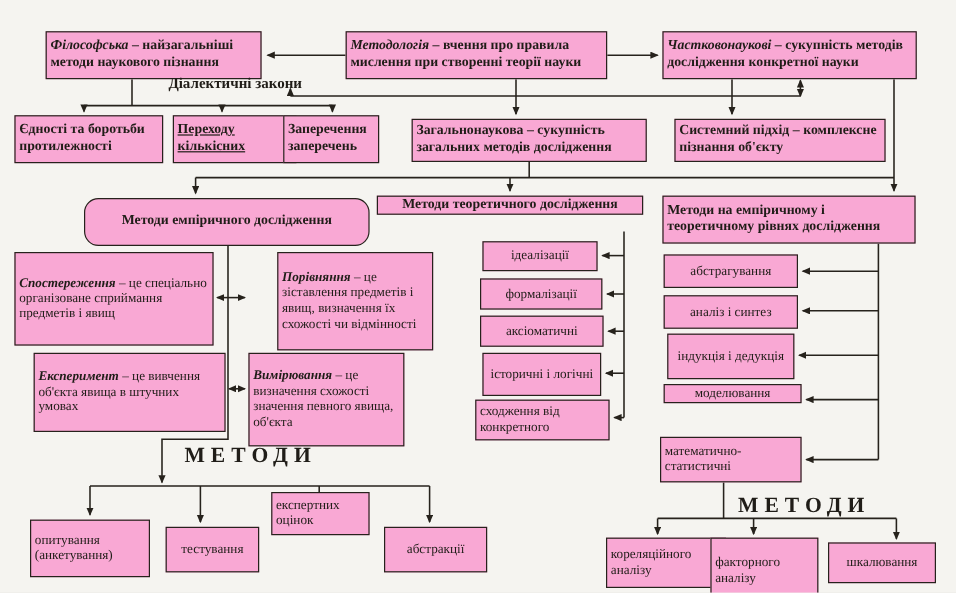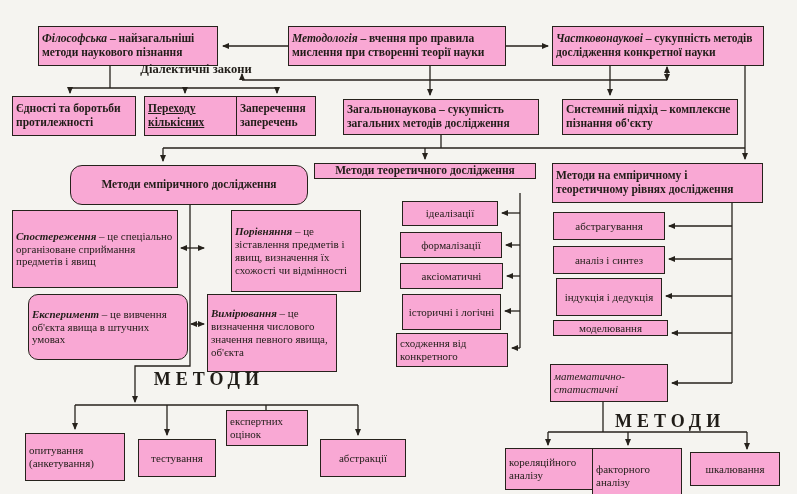--- a/index.html
+++ b/index.html
@@ -124,25 +124,25 @@
   <div class="box hdr" style="left:552px;top:163px;width:211px;height:40px;">
       <span class="t">Методи на емпіричному і теоретичному рівнях дослідження</span>
     </div>
 
   <div class="box" style="left:12px;top:210px;width:166px;height:78px;">
     <span class="t"><span class="lead">Спостереження</span><span> – це спеціально організоване сприймання предметів і явищ</span></span>
   </div>
   <div class="box" style="left:207px;top:210px;width:130px;height:82px;margin-left:24px;">
     <span class="t"><span class="lead">Порівняння</span><span> – це зіставлення предметів і явищ, визначення їх схожості чи відмінності</span></span>
   </div>
-  <div class="box" style="left:28px;top:294px;width:160px;height:66px;border-radius:10px;">
+  <div class="box" style="left:28px;top:294px;width:160px;height:66px;">
     <span class="t"><span class="lead">Експеримент</span><span> – це вивчення об'єкта явища в штучних умовах</span></span>
   </div>
   <div class="box" style="left:207px;top:294px;width:130px;height:78px;">
-    <span class="t"><span class="lead">Вимірювання</span><span> – це визначення числового значення певного явища, об'єкта</span></span>
+    <span class="t"><span class="lead">Вимірювання</span><span> – це визначення схожості значення певного явища, об'єкта</span></span>
   </div>
 
   <div class="box" style="left:402px;top:201px;width:96px;height:25px;">
       <span class="t">ідеалізації</span>
     </div>
   <div class="box" style="left:400px;top:232px;width:102px;height:26px;">
       <span class="t">формалізації</span>
     </div>
   <div class="box" style="left:400px;top:263px;width:103px;height:26px;">
       <span class="t">аксіоматичні</span>
@@ -159,21 +159,21 @@
     </div>
   <div class="box" style="left:553px;top:246px;width:112px;height:28px;">
       <span class="t">аналіз і синтез</span>
     </div>
   <div class="box" style="left:556px;top:278px;width:106px;height:38px;">
       <span class="t">індукція і дедукція</span>
     </div>
   <div class="box" style="left:553px;top:320px;width:115px;height:16px;">
       <span class="t">моделювання</span>
     </div>
-  <div class="box" style="left:550px;top:364px;width:118px;height:38px;font-style:italic;">
+  <div class="box" style="left:550px;top:364px;width:118px;height:38px;">
       <span class="t">математично-статистичні</span>
     </div>
 
   <div class="methods" style="left:152px;top:369px;width:112px;">МЕТОДИ</div>
   <div class="box" style="left:25px;top:433px;width:100px;height:48px;">
       <span class="t">опитування (анкетування)</span>
     </div>
   <div class="box" style="left:138px;top:439px;width:78px;height:38px;">
       <span class="t">тестування</span>
     </div>

